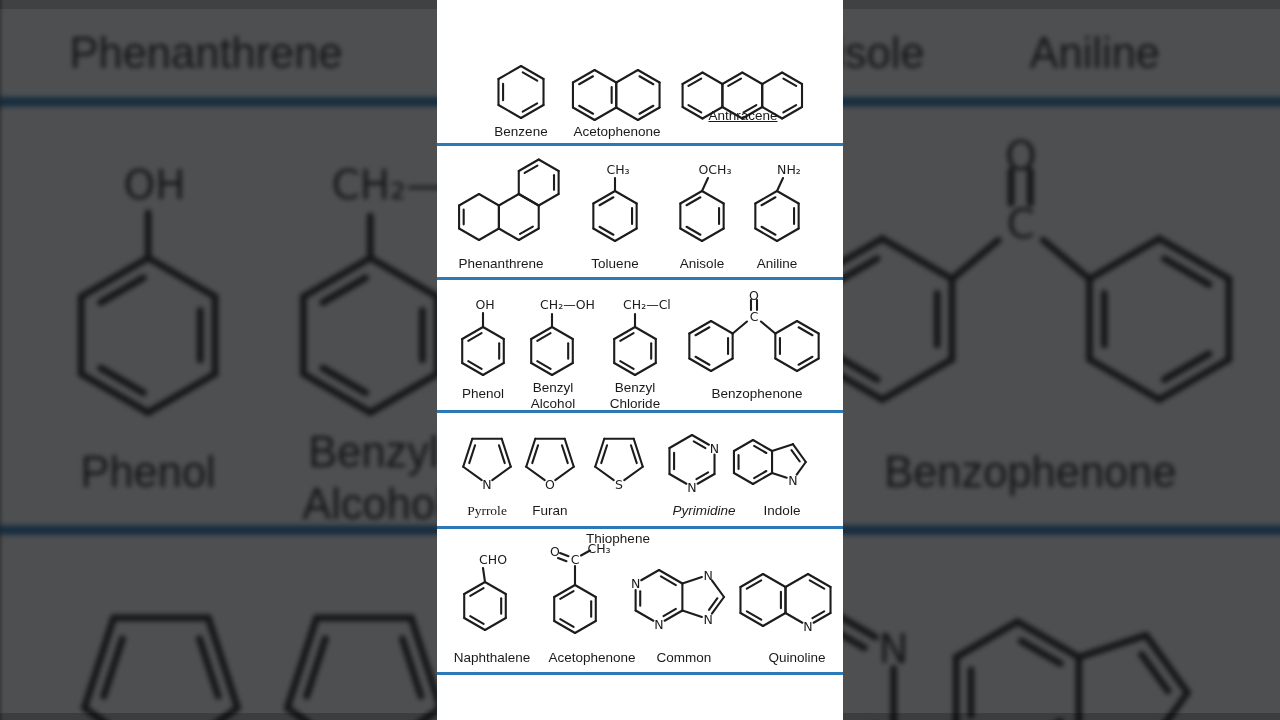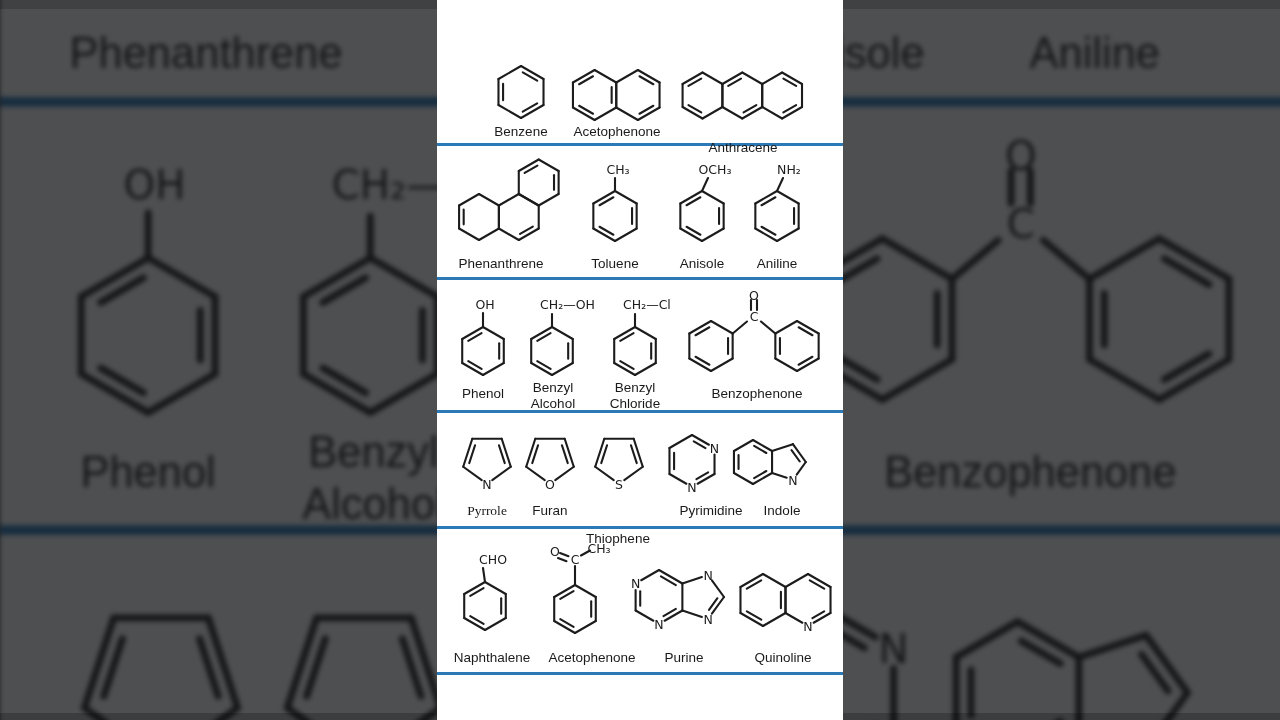--- a/index.html
+++ b/index.html
@@ -260,21 +260,21 @@
         <line x1="47.266760884625484" y1="13.913716857408419" x2="60.01465482833242" y2="6.5537168574084195"></line>
         <line x1="101.1" y1="0.5" x2="121.01858428704209" y2="12.000000000000002"></line>
         <line x1="102.38534517166758" y1="6.553716857408418" x2="115.13323911537451" y2="13.913716857408419"></line>
         <line x1="121.01858428704209" y1="12.000000000000002" x2="121.01858428704209" y2="35"></line>
         <line x1="121.01858428704209" y1="35" x2="101.1" y2="46.5"></line>
         <line x1="115.13323911537451" y1="33.08628314259158" x2="102.38534517166757" y2="40.44628314259158"></line>
         <line x1="101.1" y1="46.5" x2="81.1814157129579" y2="35"></line>
         <line x1="81.1814157129579" y1="35" x2="81.18141571295791" y2="12"></line>
         <line x1="81.18141571295791" y1="11.999999999999998" x2="101.1" y2="0.5"></line>
       </svg>
-      <div class="lbl" style="left: 306px; top: 140px;">Anthracene</div>
+      <div class="lbl" style="left: 306px; top: 108px; text-decoration: underline;">Anthracene</div>
       <svg class="mol" width="112" height="92" style="left: 14px; top: 158px;">
         <line x1="28" y1="36" x2="47.918584287042094" y2="47.5"></line>
         <line x1="47.918584287042094" y1="47.5" x2="47.918584287042094" y2="70.5"></line>
         <line x1="47.918584287042094" y1="70.5" x2="28" y2="82"></line>
         <line x1="28" y1="82" x2="8.08141571295791" y2="70.5"></line>
         <line x1="8.08141571295791" y1="70.5" x2="8.081415712957913" y2="47.5"></line>
         <line x1="12.681415712957909" y1="66.36" x2="12.681415712957913" y2="51.64"></line>
         <line x1="8.081415712957913" y1="47.5" x2="28" y2="36"></line>
         <line x1="67.8" y1="36" x2="87.71858428704209" y2="47.5"></line>
         <line x1="87.71858428704209" y1="47.5" x2="87.71858428704209" y2="70.5"></line>
@@ -449,21 +449,21 @@
         <line x1="49.51666049839541" y1="21.5" x2="49.51666049839541" y2="41"></line>
         <line x1="49.51666049839541" y1="41" x2="32.629165124598856" y2="50.75"></line>
         <line x1="43.16366160868424" y1="39.356283142591586" x2="31.454998149518627" y2="46.116283142591584"></line>
         <line x1="21.370834875401147" y1="50.75" x2="4.483339501604593" y2="41"></line>
         <line x1="4.483339501604593" y1="41" x2="4.483339501604597" y2="14.999999999999996"></line>
         <line x1="9.083339501604595" y1="36.32" x2="9.083339501604595" y2="19.68"></line>
         <line x1="4.483339501604597" y1="14.999999999999996" x2="27" y2="2"></line>
         <text x="49.51666049839541" y="15.000000000000002" dy="0.38em" text-anchor="middle" font-size="12.5">N</text>
         <text x="27" y="54" dy="0.38em" text-anchor="middle" font-size="12.5">N</text>
       </svg>
-      <div class="lbl" style="left: 274px; top: 503px;">Pyrimidine</div>
+      <div class="lbl" style="left: 267px; top: 503px; font-style: italic;">Pyrimidine</div>
       <svg class="mol" width="82" height="52" style="left: 292px; top: 436px;">
         <line x1="24" y1="4" x2="43.05255888325765" y2="15.000000000000002"></line>
         <line x1="25.129460598986377" y1="9.963716857408418" x2="37.32309828427127" y2="17.003716857408417"></line>
         <line x1="43.05255888325765" y1="15.000000000000002" x2="43.05255888325765" y2="37"></line>
         <line x1="43.05255888325765" y1="37" x2="24" y2="48"></line>
         <line x1="37.32309828427128" y1="34.99628314259158" x2="25.12946059898638" y2="42.03628314259158"></line>
         <line x1="24" y1="48" x2="4.947441116742347" y2="37"></line>
         <line x1="4.947441116742347" y1="37" x2="4.94744111674235" y2="15"></line>
         <line x1="9.547441116742348" y1="33.04" x2="9.547441116742348" y2="18.96"></line>
         <line x1="4.94744111674235" y1="14.999999999999998" x2="24" y2="4"></line>
@@ -521,36 +521,36 @@
         <text x="30" y="62" dy="0.38em" text-anchor="middle" font-size="12.5">N</text>
         <text x="6.6173140978201594" y="21.499999999999996" dy="0.38em" text-anchor="middle" font-size="12.5">N</text>
         <line x1="53.4" y1="21.5" x2="72.9216438535213" y2="15.11938488834323"></line>
         <line x1="82.91883050863403" y1="18.359898625099714" x2="95" y2="35"></line>
         <line x1="95" y1="35" x2="82.91883050863403" y2="51.64010137490028"></line>
         <line x1="88.41834846947297" y1="36.23567546450026" x2="79.994178978107" y2="47.838776839400545"></line>
         <line x1="72.9216438535213" y1="54.880615111656766" x2="53.4" y2="48.5"></line>
         <text x="79.1" y="13.1" dy="0.38em" text-anchor="middle" font-size="12.5">N</text>
         <text x="79.1" y="56.9" dy="0.38em" text-anchor="middle" font-size="12.5">N</text>
       </svg>
-      <div class="lbl" style="left: 247px; top: 650px;">Purine</div>
+      <div class="lbl" style="left: 247px; top: 650px;">Common</div>
       <svg class="mol" width="104" height="56" style="left: 301px; top: 572px;">
         <line x1="25" y1="2" x2="47.51666049839541" y2="15.000000000000002"></line>
         <line x1="47.51666049839541" y1="15.000000000000002" x2="47.51666049839541" y2="41"></line>
         <line x1="42.91666049839541" y1="19.68" x2="42.91666049839541" y2="36.32"></line>
         <line x1="47.51666049839541" y1="41" x2="25" y2="54"></line>
         <line x1="25" y1="54" x2="2.4833395016045934" y2="41"></line>
         <line x1="23.247001110288828" y1="47.67628314259158" x2="8.836338391315767" y2="39.356283142591586"></line>
         <line x1="2.4833395016045934" y1="41" x2="2.483339501604597" y2="14.999999999999996"></line>
         <line x1="2.483339501604597" y1="14.999999999999996" x2="25" y2="2"></line>
         <line x1="8.83633839131577" y1="16.643716857408414" x2="23.247001110288828" y2="8.323716857408417"></line>
         <line x1="70" y1="2" x2="92.51666049839541" y2="15.000000000000002"></line>
         <line x1="71.75299888971118" y1="8.323716857408417" x2="86.16366160868424" y2="16.643716857408418"></line>
         <line x1="92.51666049839541" y1="15.000000000000002" x2="92.51666049839541" y2="41"></line>
         <line x1="92.51666049839541" y1="41" x2="75.62916512459886" y2="50.75"></line>
         <line x1="86.16366160868424" y1="39.356283142591586" x2="74.45499814951863" y2="46.116283142591584"></line>
         <line x1="64.37083487540114" y1="50.75" x2="47.48333950160459" y2="41"></line>
         <line x1="47.48333950160459" y1="41" x2="47.4833395016046" y2="14.999999999999996"></line>
         <line x1="47.4833395016046" y1="14.999999999999996" x2="70" y2="2"></line>
         <text x="70" y="54" dy="0.38em" text-anchor="middle" font-size="12.5">N</text>
       </svg>
-      <div class="lbl" style="left: 346px; top: 650px;">Quinoline</div>
+      <div class="lbl" style="left: 360px; top: 650px;">Quinoline</div>
     </div>
 </div>
 
 </body></html>

